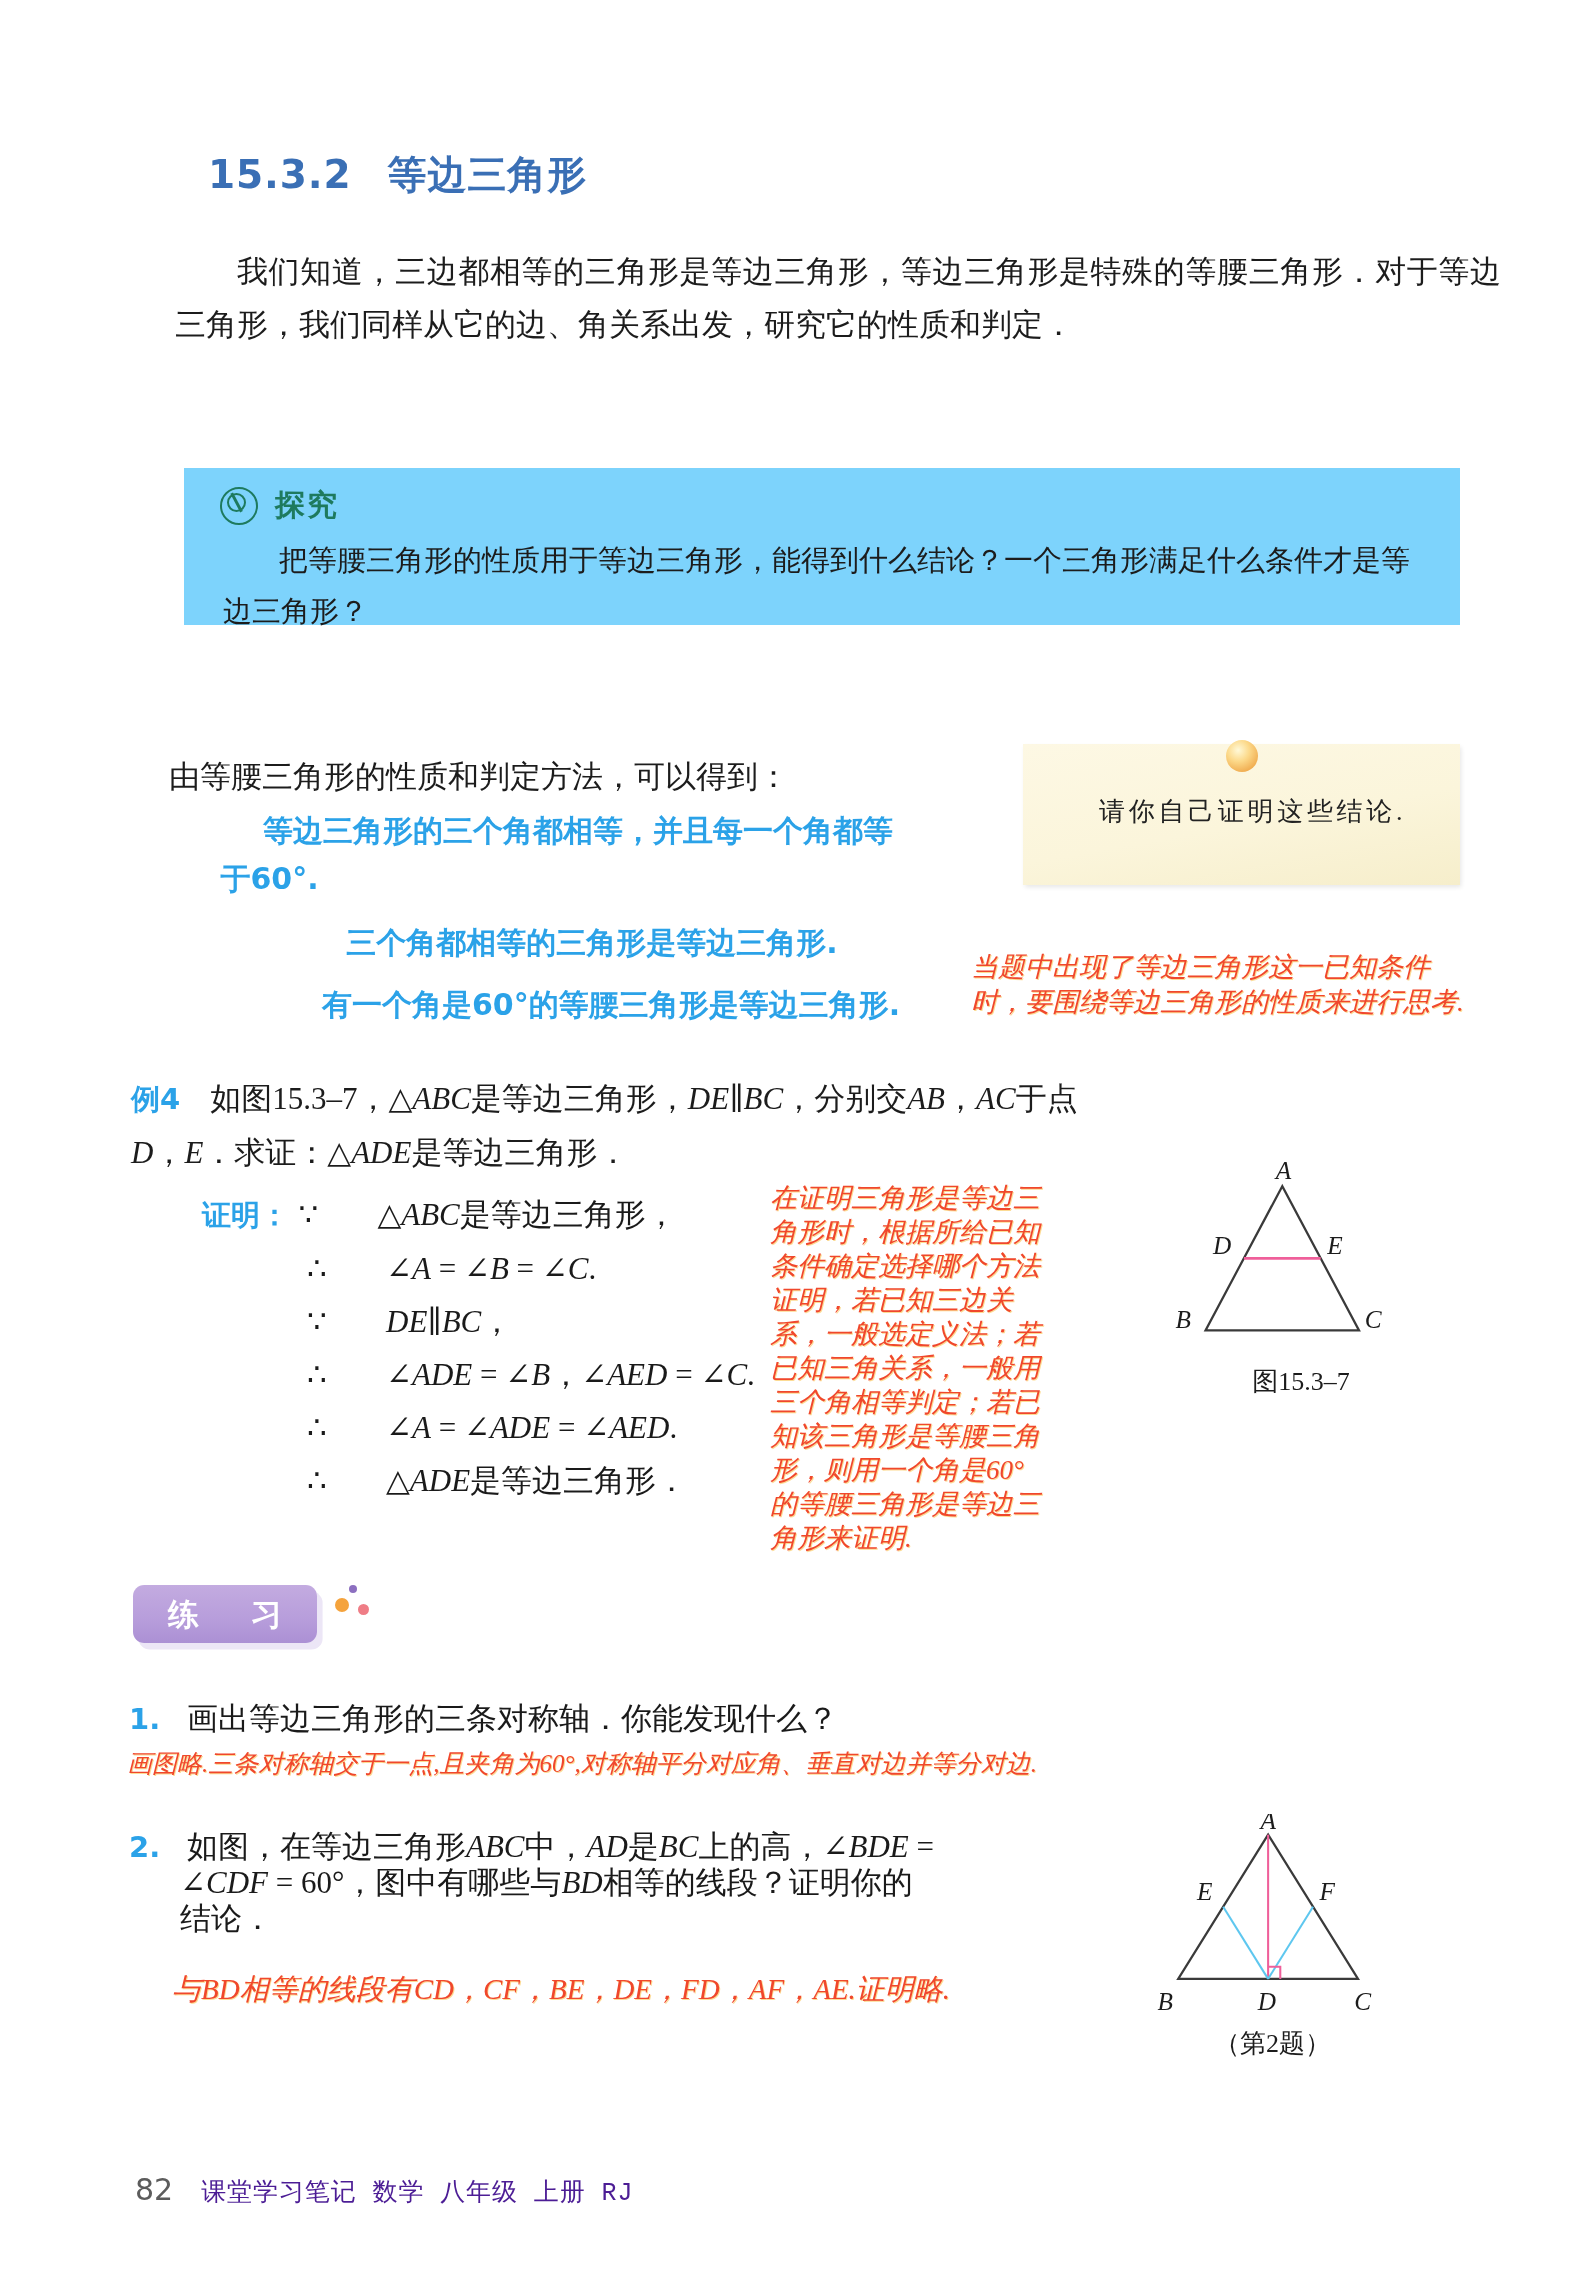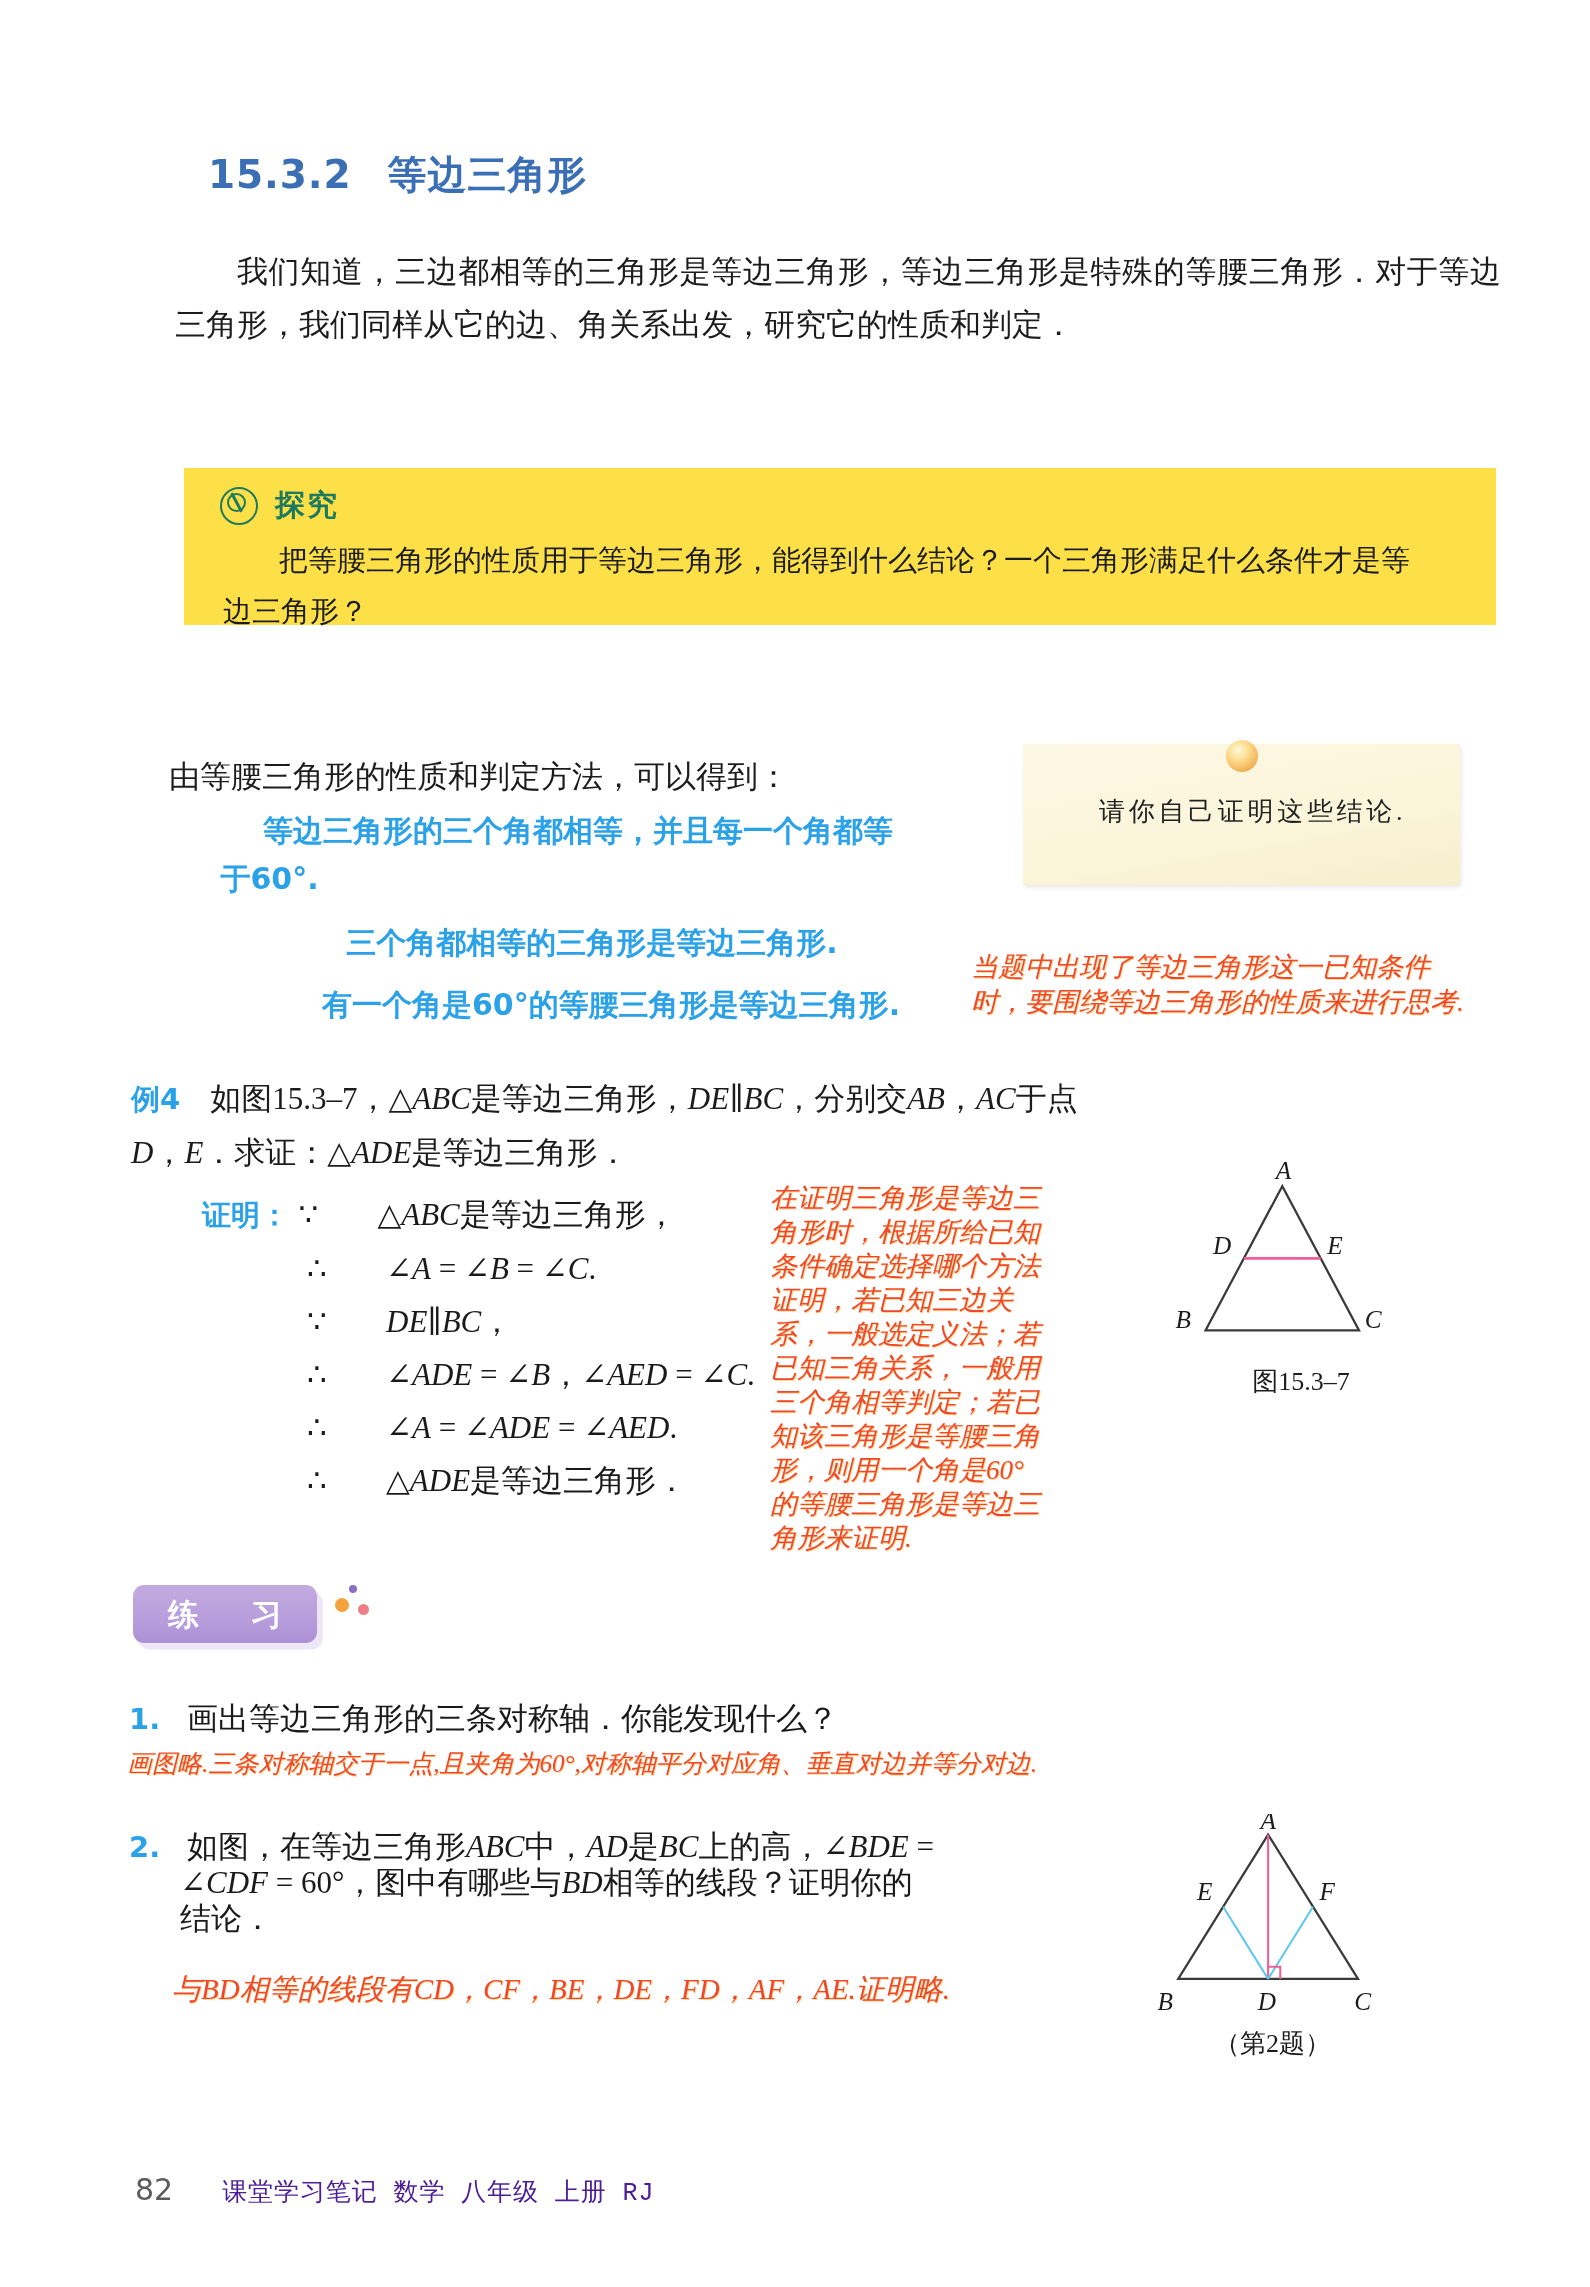--- a/index.html
+++ b/index.html
@@ -27,22 +27,21 @@
     position:absolute;
     font-size:31px;line-height:53px;
     color:#1c1c1c;
     font-family:"Liberation Serif","DejaVu Serif",serif;
   }
   #intro-para{left:131px;top:245px;width:1326px;text-indent:62px;text-align:justify;margin-left:44px;}
 
   
   .explore-box{
     position:absolute;left:184px;top:468px;width:1276px;height:157px;
-    background:#fde047;
-    padding-left:36px;
+    background:#7dd3fc;
   }
   .explore-head{
     position:absolute;left:36px;top:17px;
     display:flex;align-items:center;gap:17px;
   }
   .explore-icon{
     width:34px;height:34px;border-radius:50%;
     border:2.8px solid #1e7a5e;
     position:relative;display:inline-block;
   }
@@ -169,21 +168,21 @@
   #ex-1{left:129px;top:1701px;width:1124px;}
   #ex-2{left:129px;top:1829px;width:946px;}
   #ex-2 .cont{display:block;margin-left:51px;}
 
   
   .fig2{position:absolute;left:1152px;top:1814px;width:309px;height:300px;}
 
   
   .footer{
     position:absolute;left:135px;top:2172px;
-    display:flex;align-items:baseline;gap:49px;
+    display:flex;align-items:baseline;gap:28px;
     color:#6b6b6b;
   }
   .footer .pg{
     font-family:"DejaVu Sans","Liberation Sans",sans-serif;
     font-size:30px;font-weight:400;color:#5c5c5c;
   }
   .footer .ftxt{
     font-family:Liberation Mono, monospace;
     font-size:25px;color:#4c1d95;letter-spacing:0.9px;
   }

